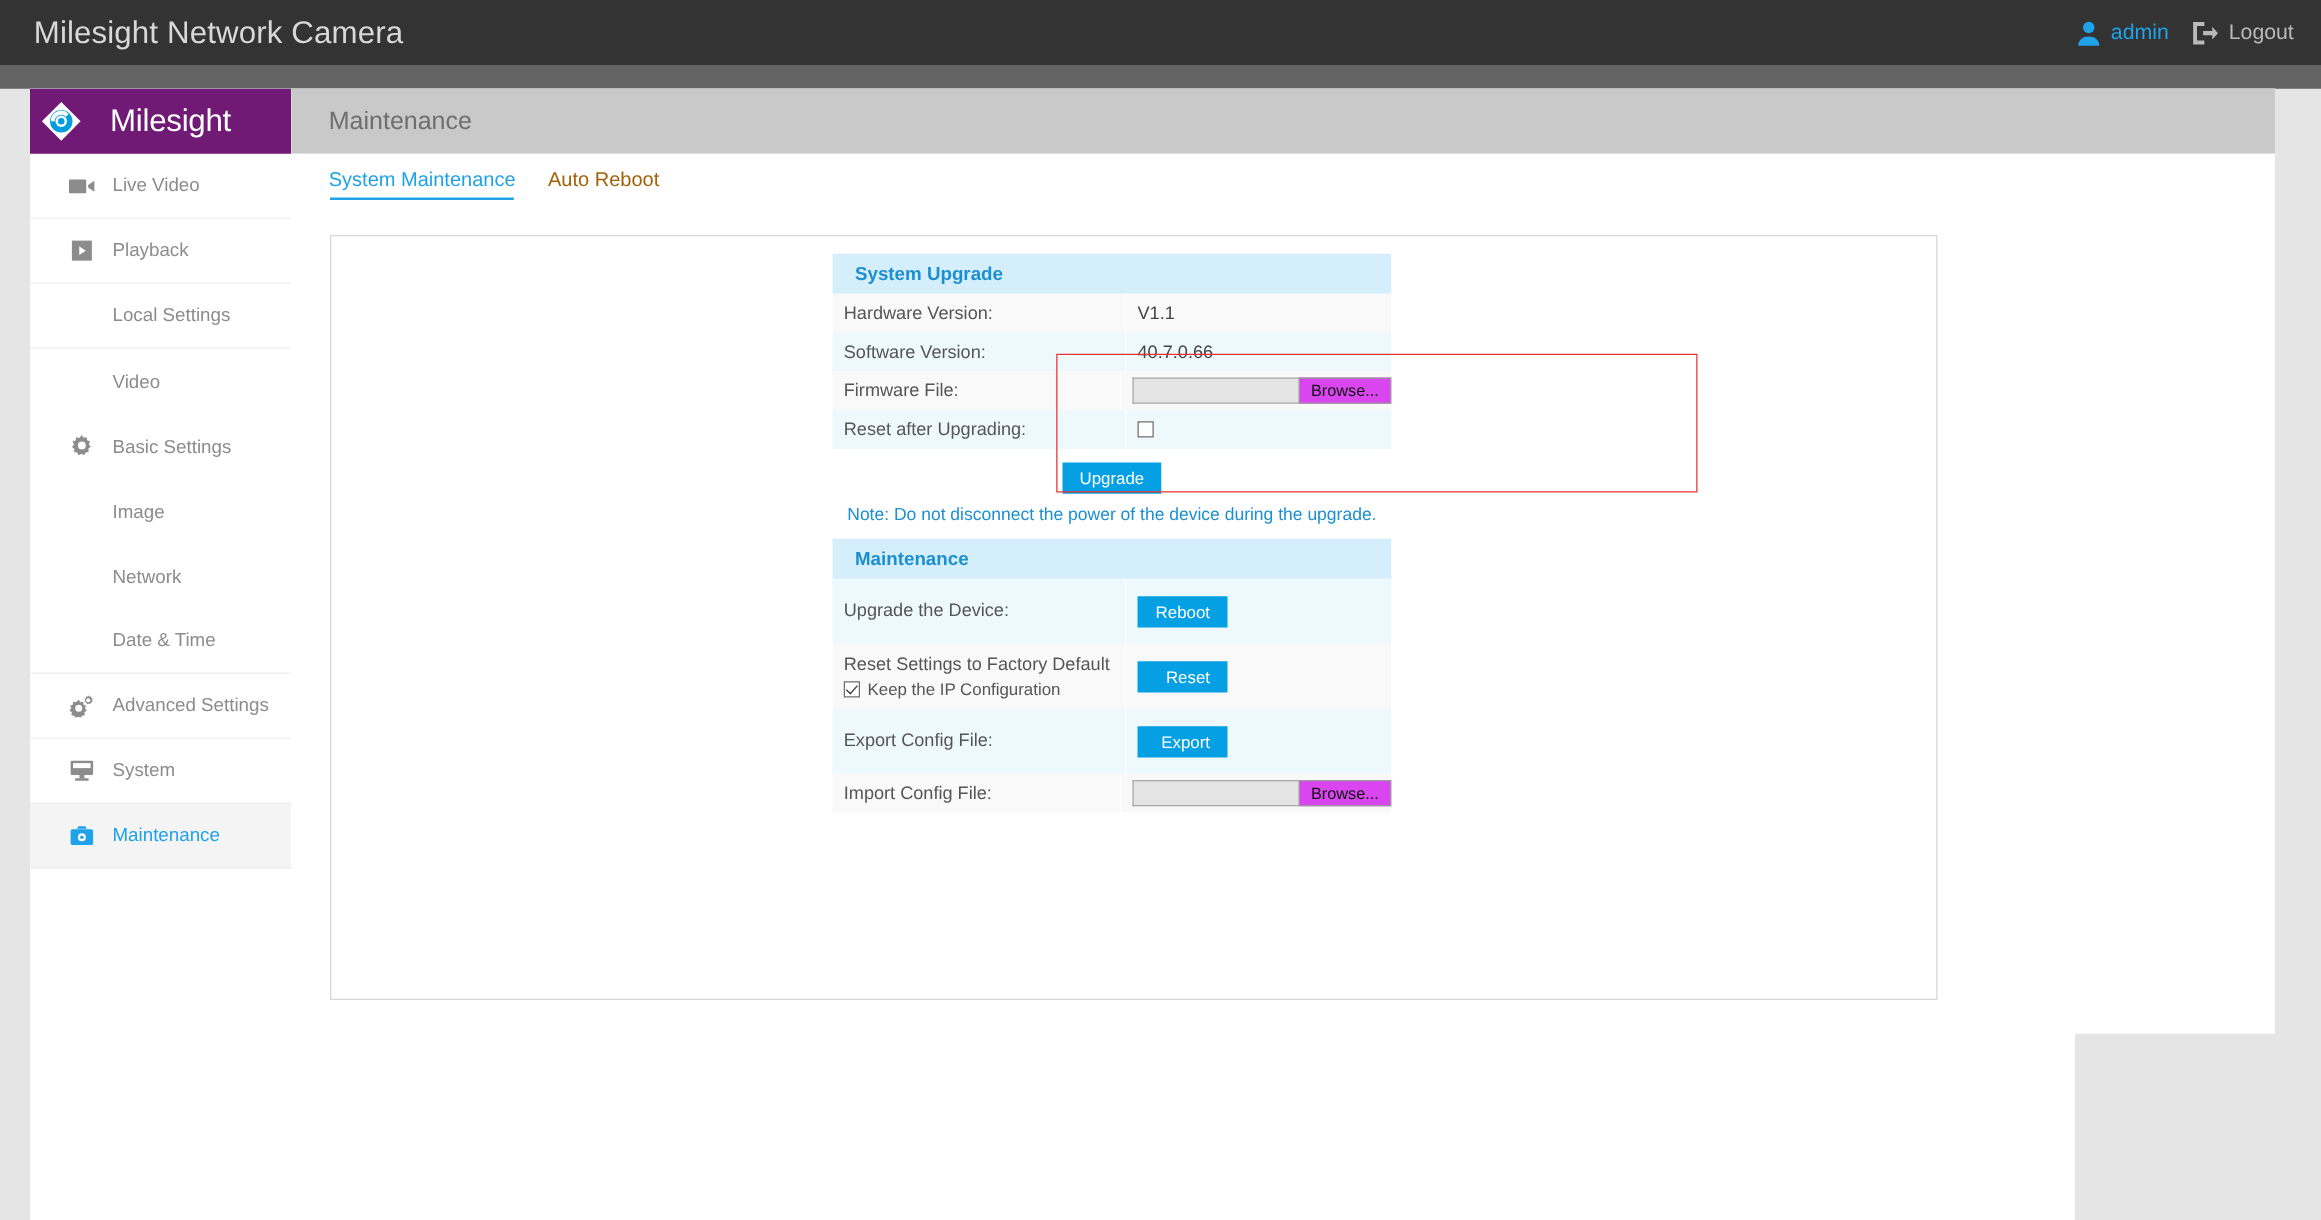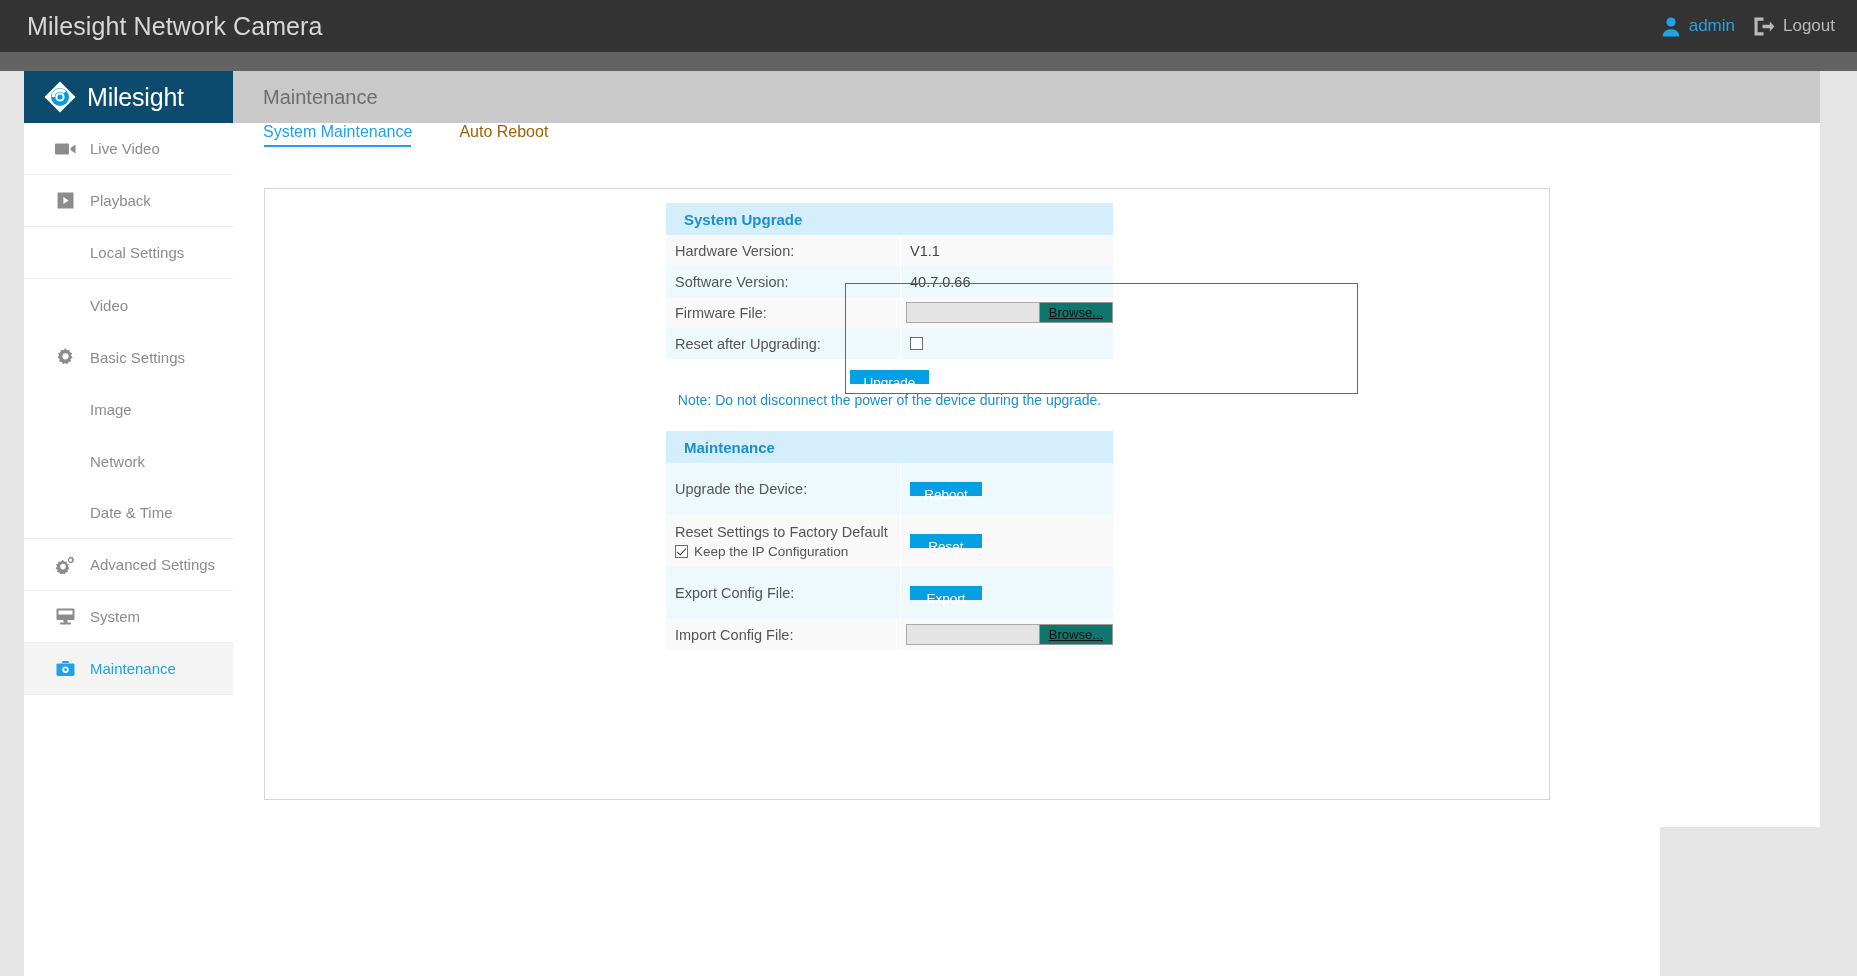--- a/index.html
+++ b/index.html
@@ -72,25 +72,25 @@
   
   .sidebar {
     position: absolute;
     left: 0; top: 0;
     width: 209px;
     height: 905px;
     background: #ffffff;
   }
   .logo {
     width: 209px; height: 52px;
-    background: #0c4a6e;
-    display: flex;
-    align-items: center;
-    padding-left: 19px;
-    gap: 10px;
+    background: #701a75;
+    display: flex;
+    align-items: center;
+    padding-left: 8px;
+    gap: 22px;
   }
   .logo-mark { width: 34px; height: 34px; display: block; flex: 0 0 auto; }
   .logo-text {
     color: #ffffff;
     font-size: 25px;
     font-weight: 400;
     letter-spacing: -0.2px;
   }
 
   .nav { width: 209px; }
@@ -138,23 +138,23 @@
     padding-left: 30px;
   }
   .page-header-title {
     color: #6e6e6e;
     font-size: 20px;
   }
 
   .tabs {
     height: 52px;
     display: flex;
-    align-items: flex-start;
+    align-items: center;
     padding-left: 30px;
-    gap: 47px;
+    gap: 26px;
     background: #ffffff;
   }
   .tab {
     font-size: 16px;
     color: #a16207;
     padding-bottom: 9px;
     cursor: pointer;
     position: relative;
     white-space: nowrap;
   }
@@ -229,31 +229,30 @@
     width: 207px;
     font-size: 13px;
   }
   .fileinput .fname {
     flex: 1;
     background: #e4e4e4;
     border: 1px solid #a9a9a9;
     border-right: none;
   }
   .fileinput .fbtn {
-    background: #0f766e;
+    background: #d946ef;
     border: 1px solid #9a9a9a;
     padding: 0 9px;
     display: flex;
     align-items: center;
     justify-content: center;
     color: #111111;
     font-size: 13px;
     cursor: pointer;
     white-space: nowrap;
-    text-decoration: underline;
   }
 
   
   .cb {
     width: 13px; height: 13px;
     border: 1px solid #6e6e6e;
     background: #ffffff;
     display: inline-block;
     position: relative;
     vertical-align: -2px;
@@ -277,26 +276,26 @@
     color: #555555;
   }
 
   
   .btn-blue {
     background: #04a0e3;
     color: #ffffff;
     border: none;
     font-size: 13.5px;
     font-family: "Liberation Sans", sans-serif;
-    height: 14px;
+    height: 25px;
     min-width: 72px;
     padding: 0 14px;
     cursor: pointer;
     line-height: 25px;
-    text-align: center;
+    text-align: right;
     display: inline-block;
   }
   .btn-row {
     display: flex;
     justify-content: center;
     padding-top: 11px;
     padding-bottom: 4px;
   }
   .note {
     text-align: center;

